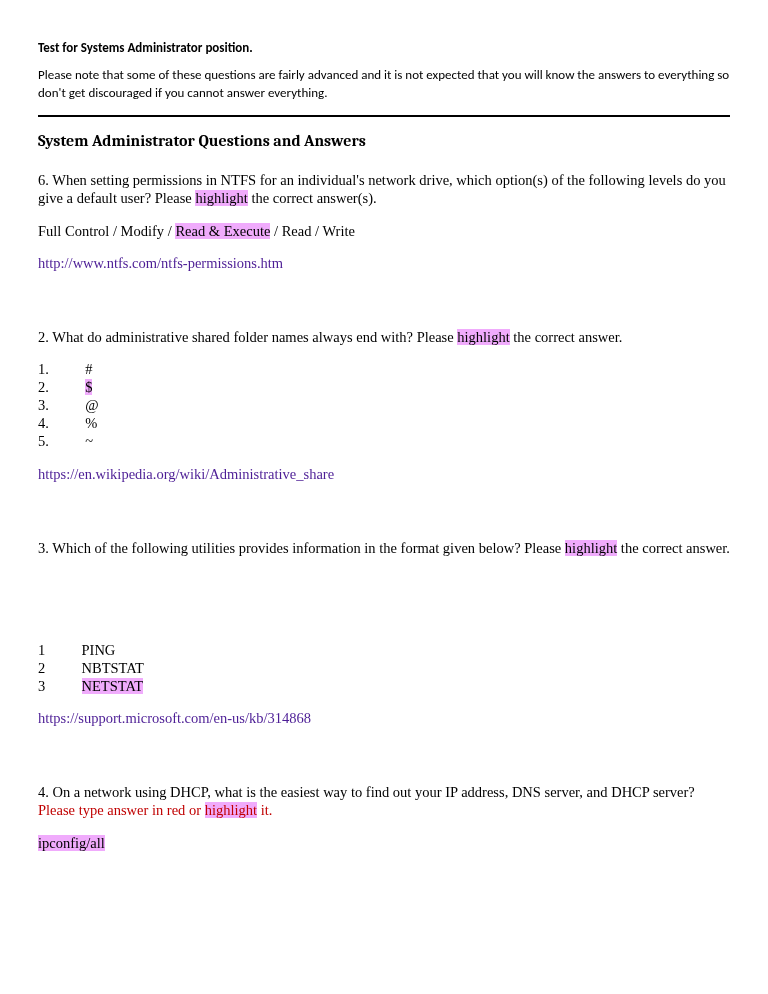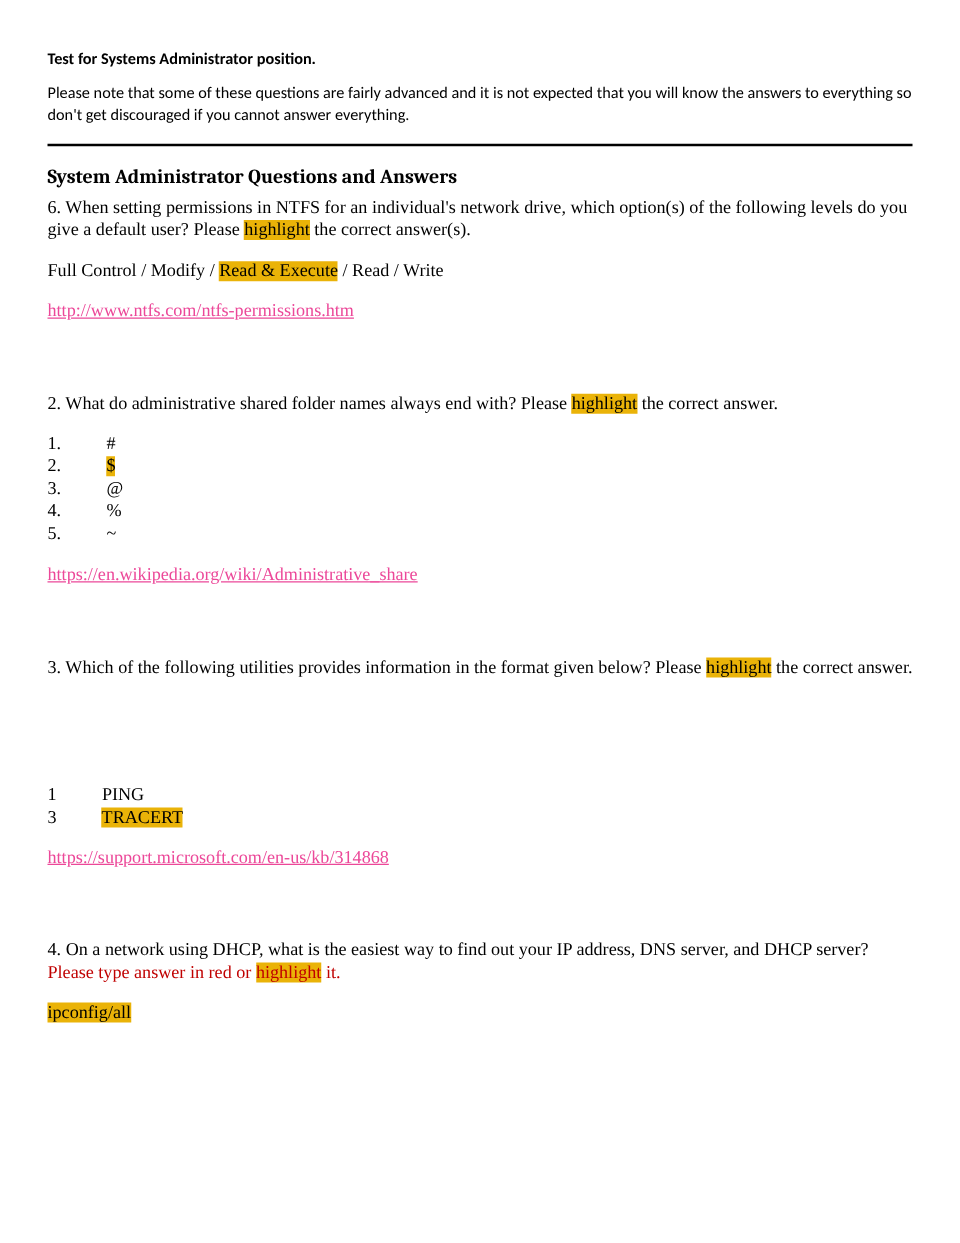--- a/index.html
+++ b/index.html
@@ -27,34 +27,33 @@
   }
   .hr {
     border: none;
     border-top: 2px solid #000;
     margin: 14px 0 14px 0;
   }
   .main-heading {
     font-family: Cambria, Georgia, serif;
     font-weight: bold;
     font-size: 16px;
-    margin-bottom: 6px;
+    margin-bottom: 20px;
   }
   .q-text {
     margin: 0 0 14px 0;
   }
   .q-block {
     margin-bottom: 14px;
   }
   .hl {
-    background: #eab308;
+    background: #f0abfc;
   }
   a.link {
-    color: #ec4899;
-    text-decoration: underline;
+    color: #4c1d95;
   }
   .red {
     color: #c00000;
   }
   .opt-row { white-space: pre; }
   .spacer-sm { height: 14px; }
   .spacer-md { height: 42px; }
   .spacer-lg { height: 70px; }
 </style>
 </head>
@@ -95,21 +94,22 @@
 </div>
 
 <div class="spacer-md"></div>
 
 <div class="q-text">
   <span>3.  Which of the following utilities provides information in the format given below?  Please </span><span class="hl">highlight</span><span> the correct answer.</span>
 </div>
 <div class="spacer-lg"></div>
 <div id="q3-opts">
     <div class="opt-row"><span>1</span>          <span>PING</span></div>
-    <div class="opt-row"><span>3</span>          <span class="hl">TRACERT</span></div>
+    <div class="opt-row"><span>2</span>          <span>NBTSTAT</span></div>
+    <div class="opt-row"><span>3</span>          <span class="hl">NETSTAT</span></div>
   </div>
 <div class="spacer-sm"></div>
 <div class="q-block">
   <a class="link">https://support.microsoft.com/en-us/kb/314868</a>
 </div>
 
 <div class="spacer-md"></div>
 
 <div class="q-text">
   <span>4.  On a network using DHCP, what is the easiest way to find out your IP address, DNS server, and DHCP server?  </span><span class="red">Please type answer in red or </span><span class="hl red">highlight</span><span class="red"> it.</span>

